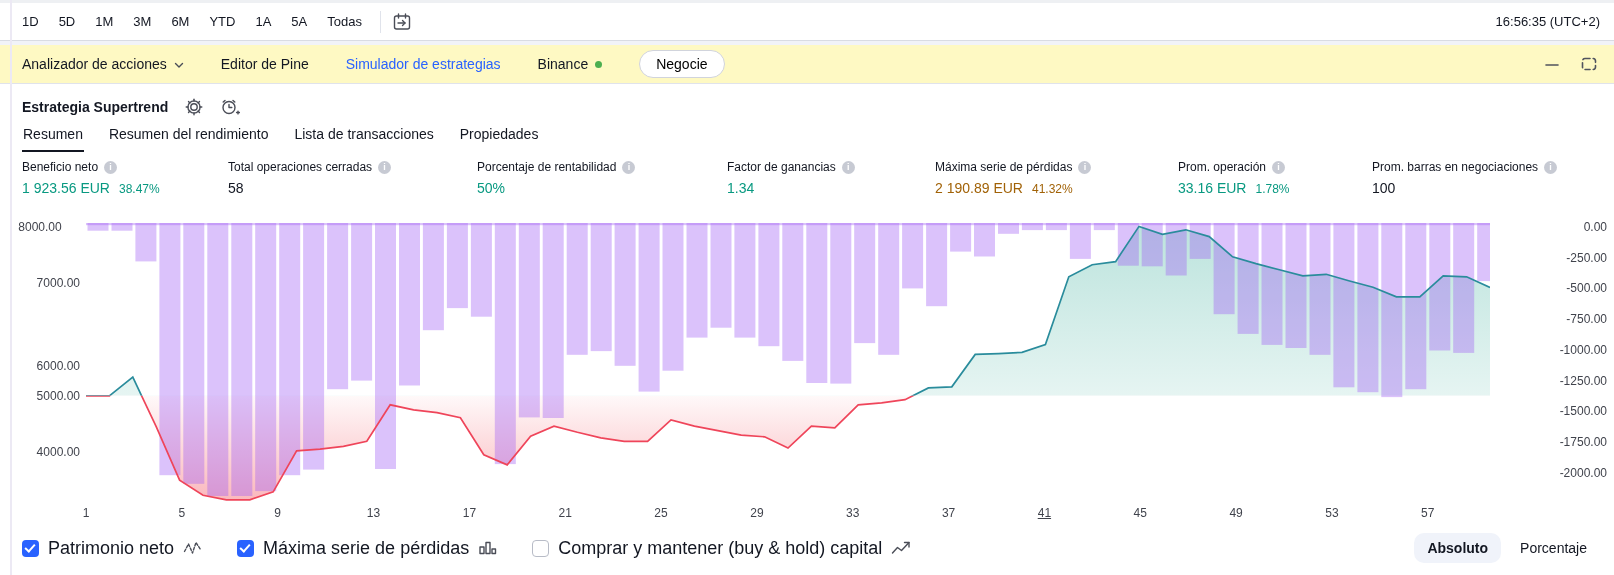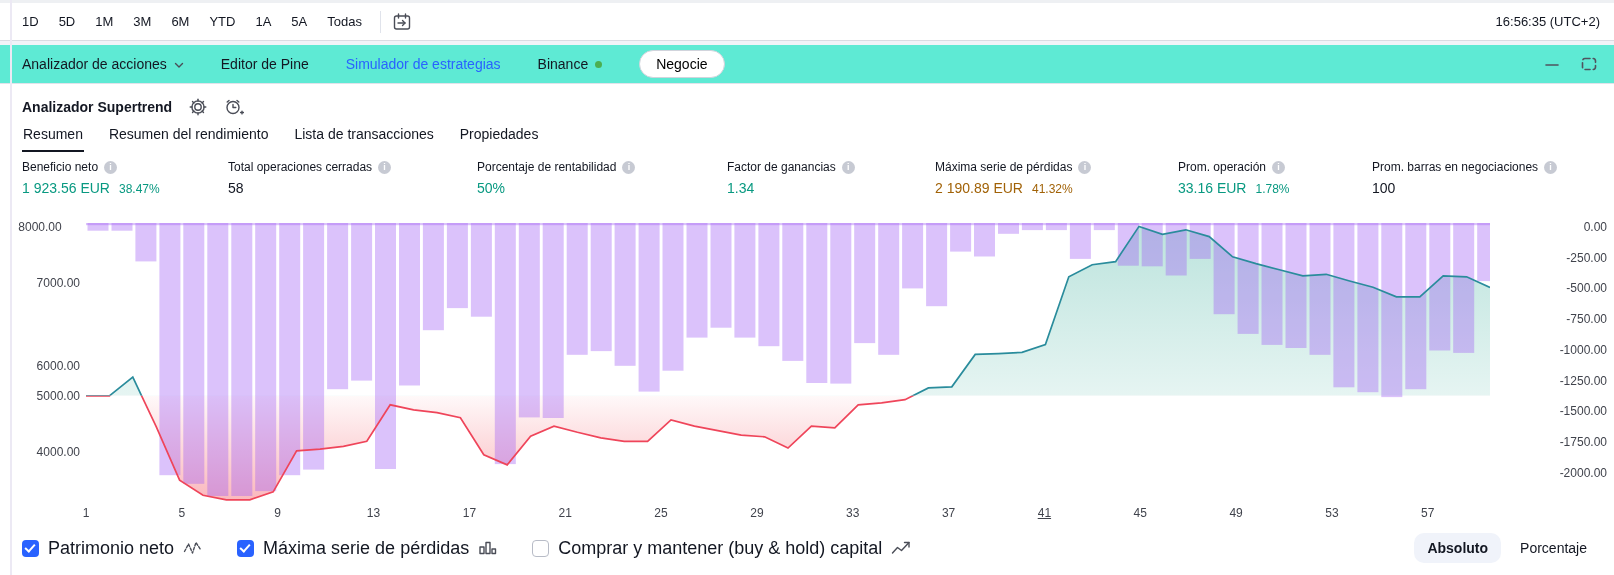--- a/index.html
+++ b/index.html
@@ -15,21 +15,21 @@
   .toolbar { height:38px; border-bottom:1px solid #d9dce3; display:flex; align-items:center; padding:0 14px 0 18px; background:#fff; }
   .range { font-size:13px; margin-right:12px; padding:2px 4px; border-radius:4px; cursor:pointer; white-space:nowrap; }
   .tb-sep { width:1px; height:22px; background:#e0e3eb; margin:0 10px 0 2px; }
   .icon-btn { display:flex; align-items:center; justify-content:center; cursor:pointer; }
   .toolbar .spacer { flex:1; }
   .clock { font-size:13px; white-space:nowrap; }
 
   .panel-gap { height:4px; background:#f1f3f8; }
 
   
-  .panel-header { height:39px; border-bottom:1px solid #e0e3eb; display:flex; align-items:center; padding:0 16px 0 22px; background:#5eead4; }
+  .panel-header { height:39px; border-bottom:1px solid #e0e3eb; display:flex; align-items:center; padding:0 16px 0 22px; background:#fef9c3; }
   .htab { font-size:14px; margin-right:37px; display:flex; align-items:center; gap:7px; cursor:pointer; white-space:nowrap; }
   .htab.active { color:#2962ff; }
   .status-dot { width:7px; height:7px; border-radius:50%; background:#4caf50; display:inline-block; }
   .trade-btn { border:1px solid #d1d4dc; border-radius:15px; padding:5px 16px; font-size:14px; cursor:pointer; background:#fff; }
   .win-icons { margin-left:auto; display:flex; align-items:center; gap:20px; color:#50535e; }
 
   
   .title-row { height:38px; display:flex; align-items:center; gap:17px; padding:8px 22px 0; }
   .strategy-title { font-size:14px; font-weight:bold; }
   .tabs-row { height:30px; display:flex; gap:24px; padding:0 22px; }
@@ -127,21 +127,21 @@
       </span>
     <span class="icon-btn" id="maximize-icon">
         <svg width="18" height="16" viewBox="0 0 18 16" fill="none" stroke="#4a4d57" stroke-width="1.4" stroke-linecap="round" stroke-linejoin="round">
           <rect x="2.5" y="2.5" width="13" height="11" rx="2.5" stroke="#50535e" stroke-width="1.6" stroke-dasharray="5 3.2"></rect>
         </svg>
       </span>
   </div>
 </div>
 
 <div class="title-row">
-  <span class="strategy-title">Analizador Supertrend</span>
+  <span class="strategy-title">Estrategia Supertrend</span>
   <span class="icon-btn" id="gear-icon">
       <svg width="18" height="18" viewBox="0 0 18 18" fill="none" stroke="#4a4d57" stroke-width="1.4" stroke-linecap="round" stroke-linejoin="round">
         <circle cx="9" cy="9" r="3.2"></circle>
         <circle cx="9" cy="9" r="6.1"></circle>
         <line x1="9" y1="1.2" x2="9" y2="3.2"></line>
         <line x1="9" y1="14.8" x2="9" y2="16.8"></line>
         <line x1="1.2" y1="9" x2="3.2" y2="9"></line>
         <line x1="14.8" y1="9" x2="16.8" y2="9"></line>
         <line x1="3.5" y1="3.5" x2="4.9" y2="4.9"></line>
         <line x1="13.1" y1="13.1" x2="14.5" y2="14.5"></line>

